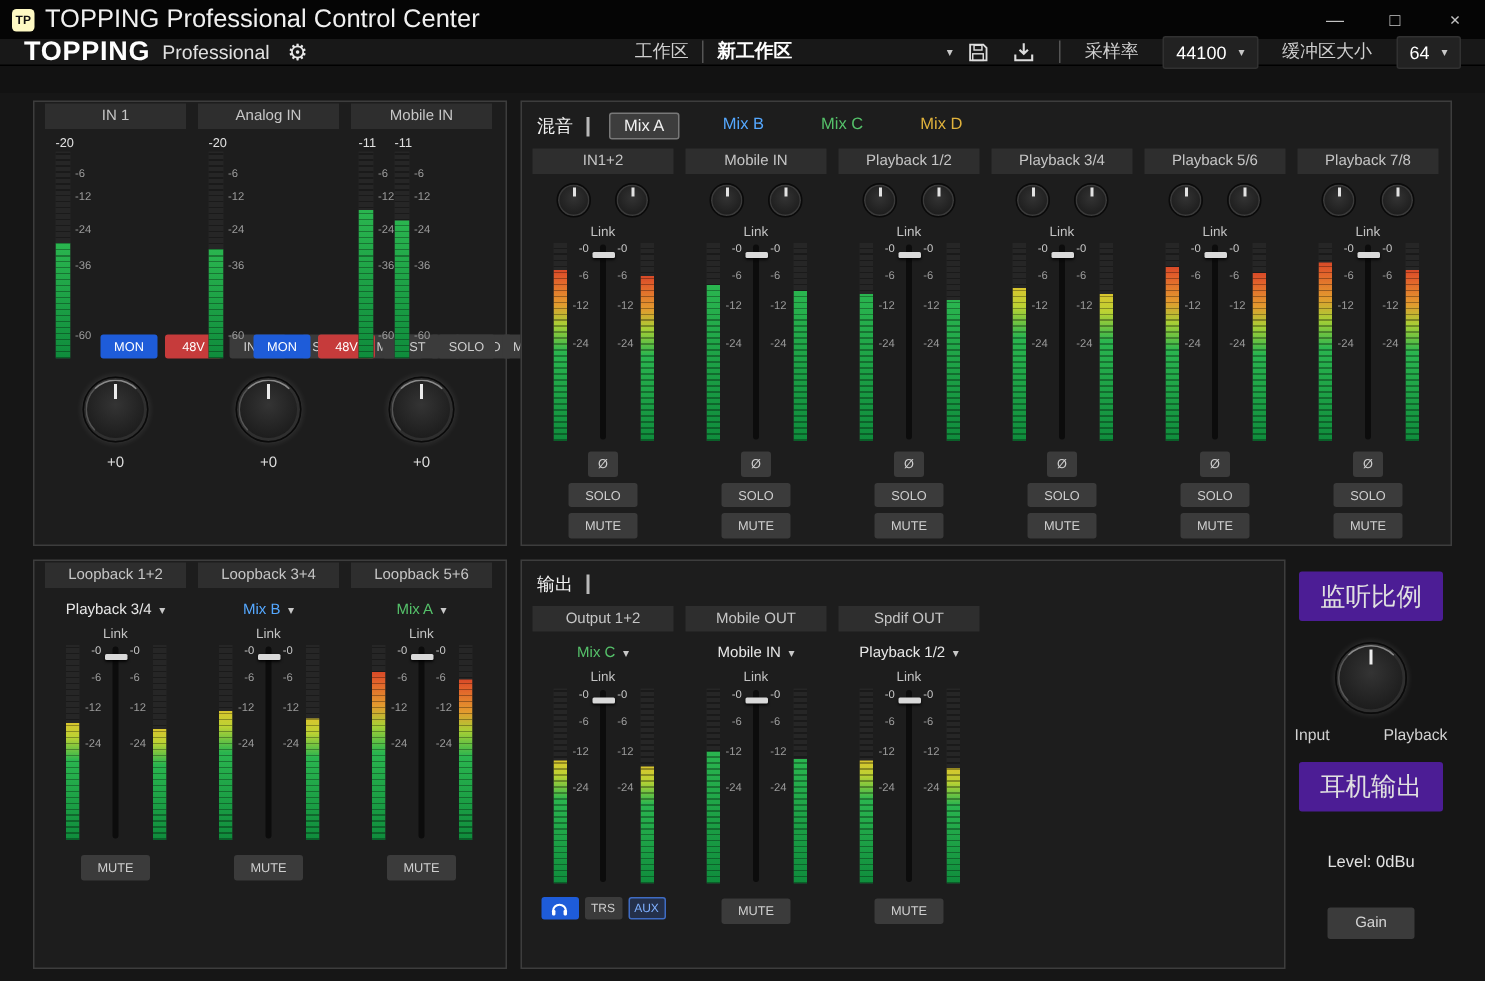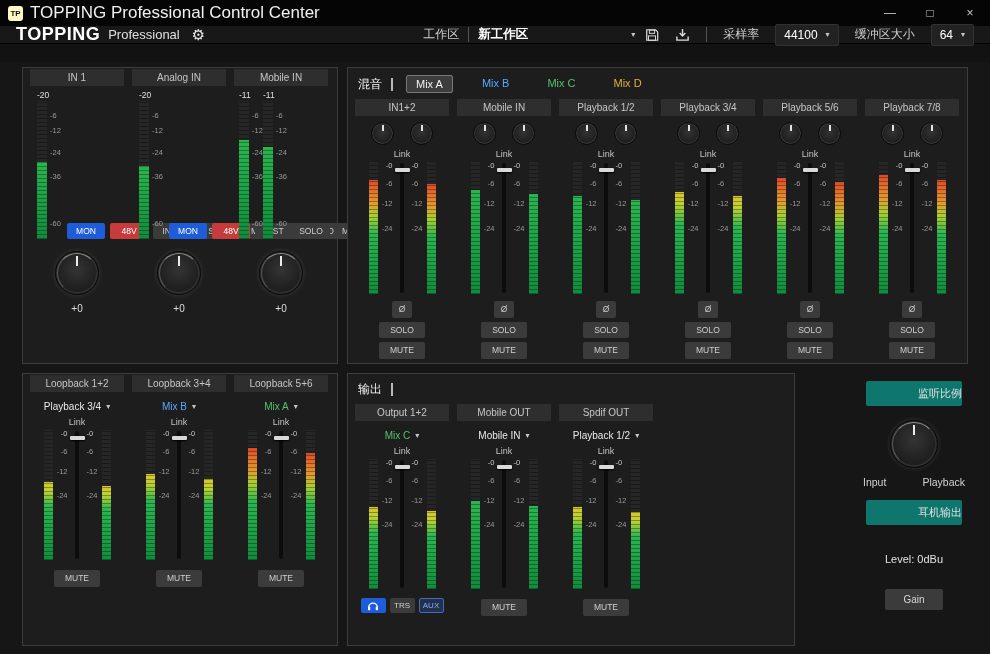--- a/index.html
+++ b/index.html
@@ -25,21 +25,21 @@
 .hdr-right{margin-left:auto;display:flex;align-items:center;gap:16px}
 .hicon{display:flex;align-items:center;cursor:default}
 .hlabel{font-size:12px;color:#cfcfcf}
 .hvalue{display:flex;align-items:center;gap:8px;background:#222;border:1px solid #313131;padding:3px 8px;border-radius:2px;font-size:12px;color:#fff;cursor:default}
 
 .main{position:absolute;top:62px;left:0;right:0;bottom:0;background:#161616}
 .panel{position:absolute;background:#1d1d1d;border:1px solid #3d3d3d}
 #p-input{left:22px;top:5px;width:316px;height:297px}
 #p-mix{left:347px;top:5px;width:621px;height:297px}
 #p-loop{left:22px;top:311px;width:316px;height:273px}
-#p-out{left:347px;top:311px;width:448px;height:273px}
+#p-out{left:347px;top:311px;width:510px;height:273px}
 #p-mon{left:860px;top:311px;width:108px;height:273px;background:transparent;border:none;display:flex;flex-direction:column;align-items:center;padding-top:8px}
 .panel-head{display:flex;align-items:center;gap:9px;padding:7px 10px 5px}
 .sec-title{font-size:12px;color:#f2f2f2}
 .sec-mark{width:2px;height:13px;background:#b9b9b9}
 .strips{display:flex;gap:8px;padding:1px 7px 0}
 .strip{width:94px;flex:none;display:flex;flex-direction:column}
 .strip-head{height:17px;background:#2e2e2e;color:#c6c6c6;font-size:10px;display:flex;align-items:center;justify-content:center;flex:none}
 
 .meter,.m-meter{background:#262626;position:relative;overflow:hidden}
 .meter{width:10px}.m-meter{width:9px}
@@ -87,21 +87,21 @@
 .fader::before{content:"";position:absolute;left:50%;top:1px;bottom:1px;width:4px;transform:translateX(-50%);background:#0c0c0c;border-radius:2px}
 .handle{position:absolute;left:0;right:0;top:6px;height:4px;background:#d9d9d9;border-radius:1px;box-shadow:0 1px 2px #000}
 .chip-col{display:flex;flex-direction:column;align-items:center;gap:4px;margin-top:7px}
 
 .src-select{display:flex;align-items:center;justify-content:center;gap:5px;margin-top:7px;font-size:10px;height:14px;cursor:default}
 .io-row{display:flex;justify-content:center;gap:4px;margin-top:9px}
 .chip.io{width:25px;height:15px;padding:0;display:flex;align-items:center;justify-content:center;font-size:8px}
 .chip.hp{background:#1e5cd9;color:#fff}
 .chip.aux{background:#24304a;color:#7fb0ff;border:1px solid #3f6cc4}
 
-.mon-btn{width:96px;background:#0f766e;color:#e0e0e0;font-size:11px;text-align:right;padding:5px 0;border-radius:2px;cursor:default}
+.mon-btn{width:96px;background:#4c1d95;color:#e0e0e0;font-size:17px;text-align:center;padding:5px 0;border-radius:2px;cursor:default}
 .knob.big{width:48px;height:48px;margin:14px auto 0}
 .mon-labels{display:flex;justify-content:space-between;width:100%;padding:0 3px;font-size:10.5px;color:#d2d2d2;margin:8px 0 12px}
 .level{font-size:11px;color:#e2e2e2;margin-top:28px}
 .gain-btn{margin-top:24px;width:58px;text-align:center;background:#3b3b3b;color:#d5d5d5;font-size:10px;padding:5px 0;border-radius:2px;cursor:default}
 </style>
 </head>
 <body>
 
 <div class="titlebar">
   <span class="tb-logo">TP</span>

